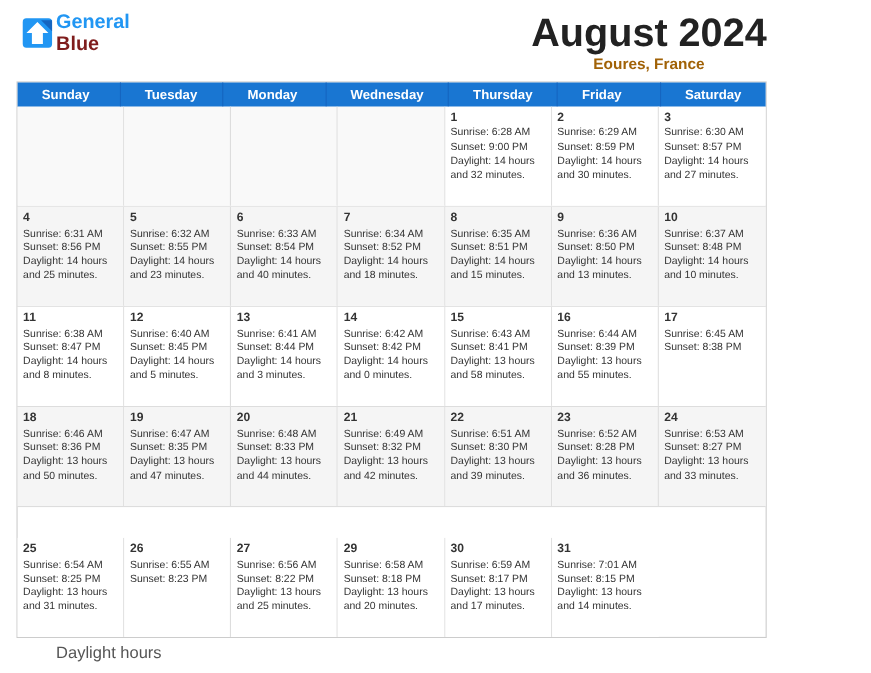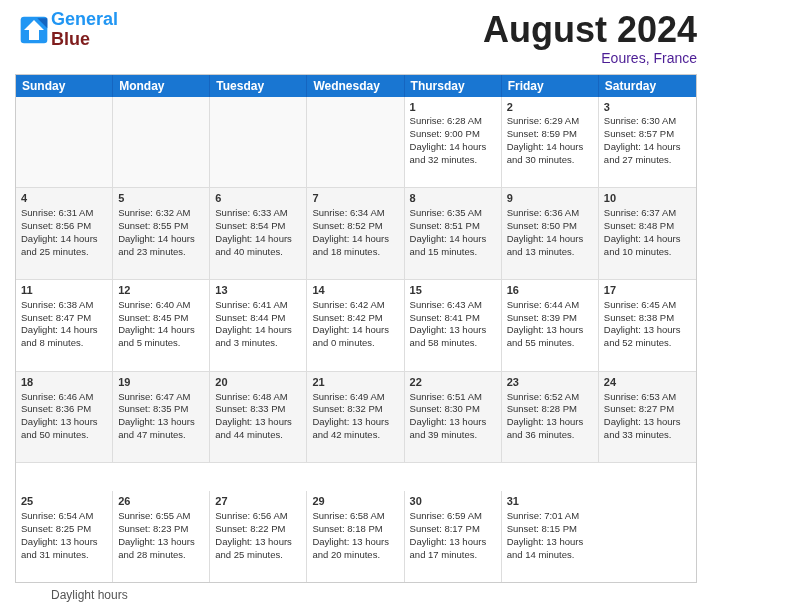--- a/index.html
+++ b/index.html
@@ -36,48 +36,49 @@
     .logo-text span {
       color: #2196F3;
     }
     .logo-icon {
       width: 30px;
       height: 30px;
       margin-right: 2px;
       margin-left: 4px;
     }
     .title-block {
-      text-align: right;
+      text-align: center;
     }
     .main-title {
       font-size: 36px;
       font-weight: bold;
       color: #222;
       line-height: 1.1;
     }
     .subtitle {
       font-size: 14px;
-      color: #4c1d95;
+      color: #a16207;
+      font-weight: bold;
     }
     .calendar {
       flex: 1;
       display: flex;
       flex-direction: column;
       border: 1px solid #ccc;
     }
     .cal-header {
       display: grid;
       grid-template-columns: repeat(7, 1fr);
       background: #1976D2;
     }
     .cal-header-cell {
       color: #fff;
       font-size: 12px;
       font-weight: bold;
-      padding: 4px 6px;
+      padding: 4px 22px;
       border-right: 1px solid #1565C0;
     }
     .cal-header-cell:last-child { border-right: none; }
     .cal-body {
       flex: 1;
       display: flex;
       flex-direction: column;
     }
     .cal-row {
       display: grid;
@@ -98,21 +99,21 @@
     .cal-cell.empty { background: #f9f9f9; }
     .cal-cell.alt { background: #f5f5f5; }
     .day-num {
       font-weight: bold;
       font-size: 11px;
       display: block;
       margin-bottom: 1px;
     }
     .footer {
       margin-top: 5px;
-      font-size: 12px;
+      font-size: 15px;
       color: #555;
       padding-left: 36px;
     }
   </style>
 </head>
 <body>
 
 <div class="page">
   <div class="header">
     <div class="logo">
@@ -128,22 +129,22 @@
     </div>
     <div class="title-block">
       <div class="main-title">August 2024</div>
       <div class="subtitle">Eoures, France</div>
     </div>
   </div>
 
   <div class="calendar">
     <div class="cal-header">
     <div class="cal-header-cell">Sunday</div>
+        <div class="cal-header-cell">Tuesday</div>
         <div class="cal-header-cell">Monday</div>
-        <div class="cal-header-cell">Tuesday</div>
         <div class="cal-header-cell">Wednesday</div>
         <div class="cal-header-cell">Thursday</div>
         <div class="cal-header-cell">Friday</div>
         <div class="cal-header-cell">Saturday</div>
       </div>
     <div class="cal-body">
     <div class="cal-row">
           <div class="cal-cell empty"></div>
           <div class="cal-cell empty"></div>
           <div class="cal-cell empty"></div>
@@ -245,21 +246,20 @@
           <div class="cal-cell">
             <span class="day-num">16</span>
             <div>Sunrise: 6:44 AM</div>
             <div>Sunset: 8:39 PM</div>
             <div>Daylight: 13 hours and 55 minutes.</div>
           </div>
           <div class="cal-cell">
             <span class="day-num">17</span>
             <div>Sunrise: 6:45 AM</div>
             <div>Sunset: 8:38 PM</div>
-            <div>Daylight: 13 hours and 52 minutes.</div>
           </div>
         </div>
         <div class="cal-row">
           <div class="cal-cell alt">
             <span class="day-num">18</span>
             <div>Sunrise: 6:46 AM</div>
             <div>Sunset: 8:36 PM</div>
             <div>Daylight: 13 hours and 50 minutes.</div>
           </div>
           <div class="cal-cell alt">
@@ -303,21 +303,20 @@
           <div class="cal-cell">
             <span class="day-num">25</span>
             <div>Sunrise: 6:54 AM</div>
             <div>Sunset: 8:25 PM</div>
             <div>Daylight: 13 hours and 31 minutes.</div>
           </div>
           <div class="cal-cell">
             <span class="day-num">26</span>
             <div>Sunrise: 6:55 AM</div>
             <div>Sunset: 8:23 PM</div>
-            <div>Daylight: 13 hours and 28 minutes.</div>
           </div>
           <div class="cal-cell">
             <span class="day-num">27</span>
             <div>Sunrise: 6:56 AM</div>
             <div>Sunset: 8:22 PM</div>
             <div>Daylight: 13 hours and 25 minutes.</div>
           </div>
           <div class="cal-cell">
             <span class="day-num">29</span>
             <div>Sunrise: 6:58 AM</div>

